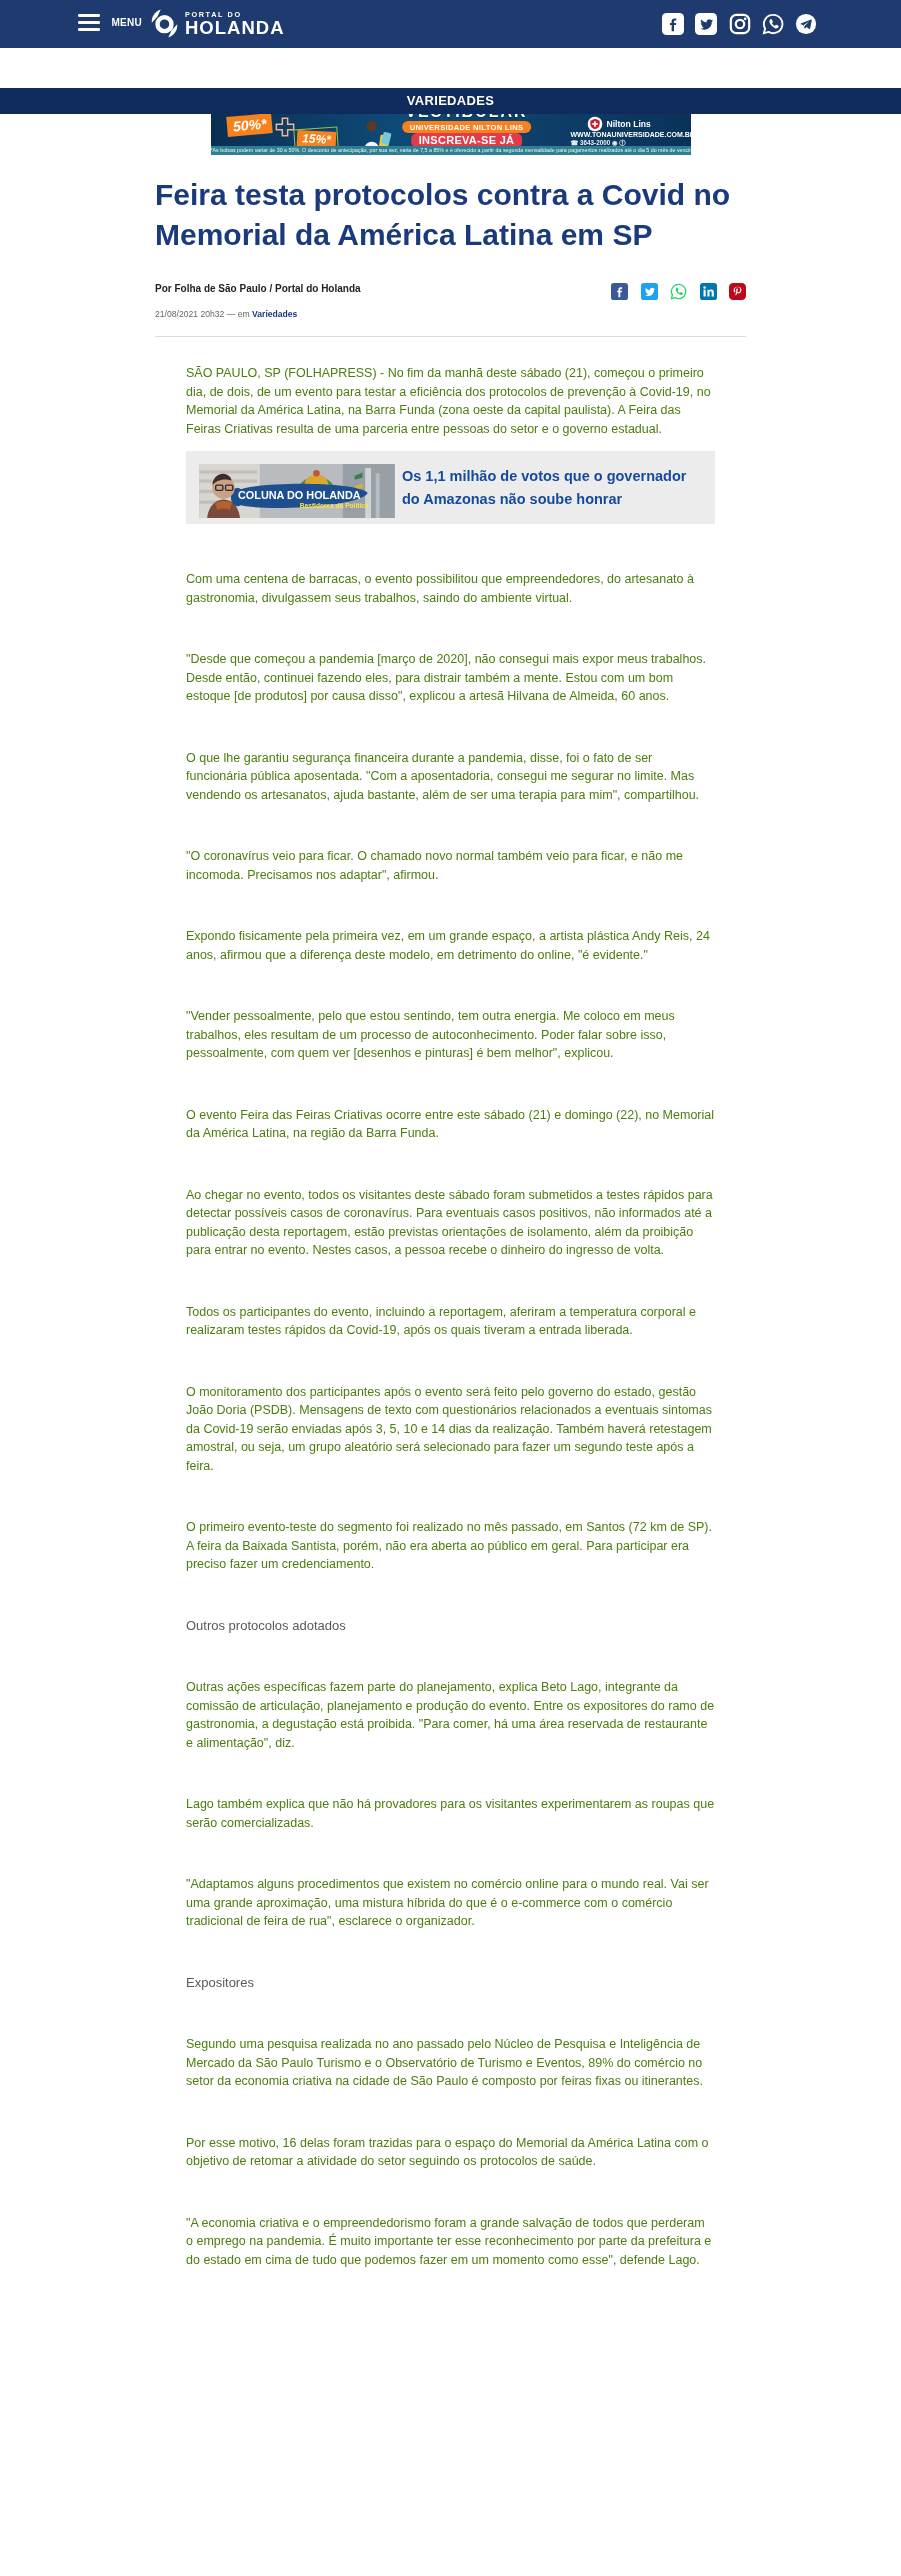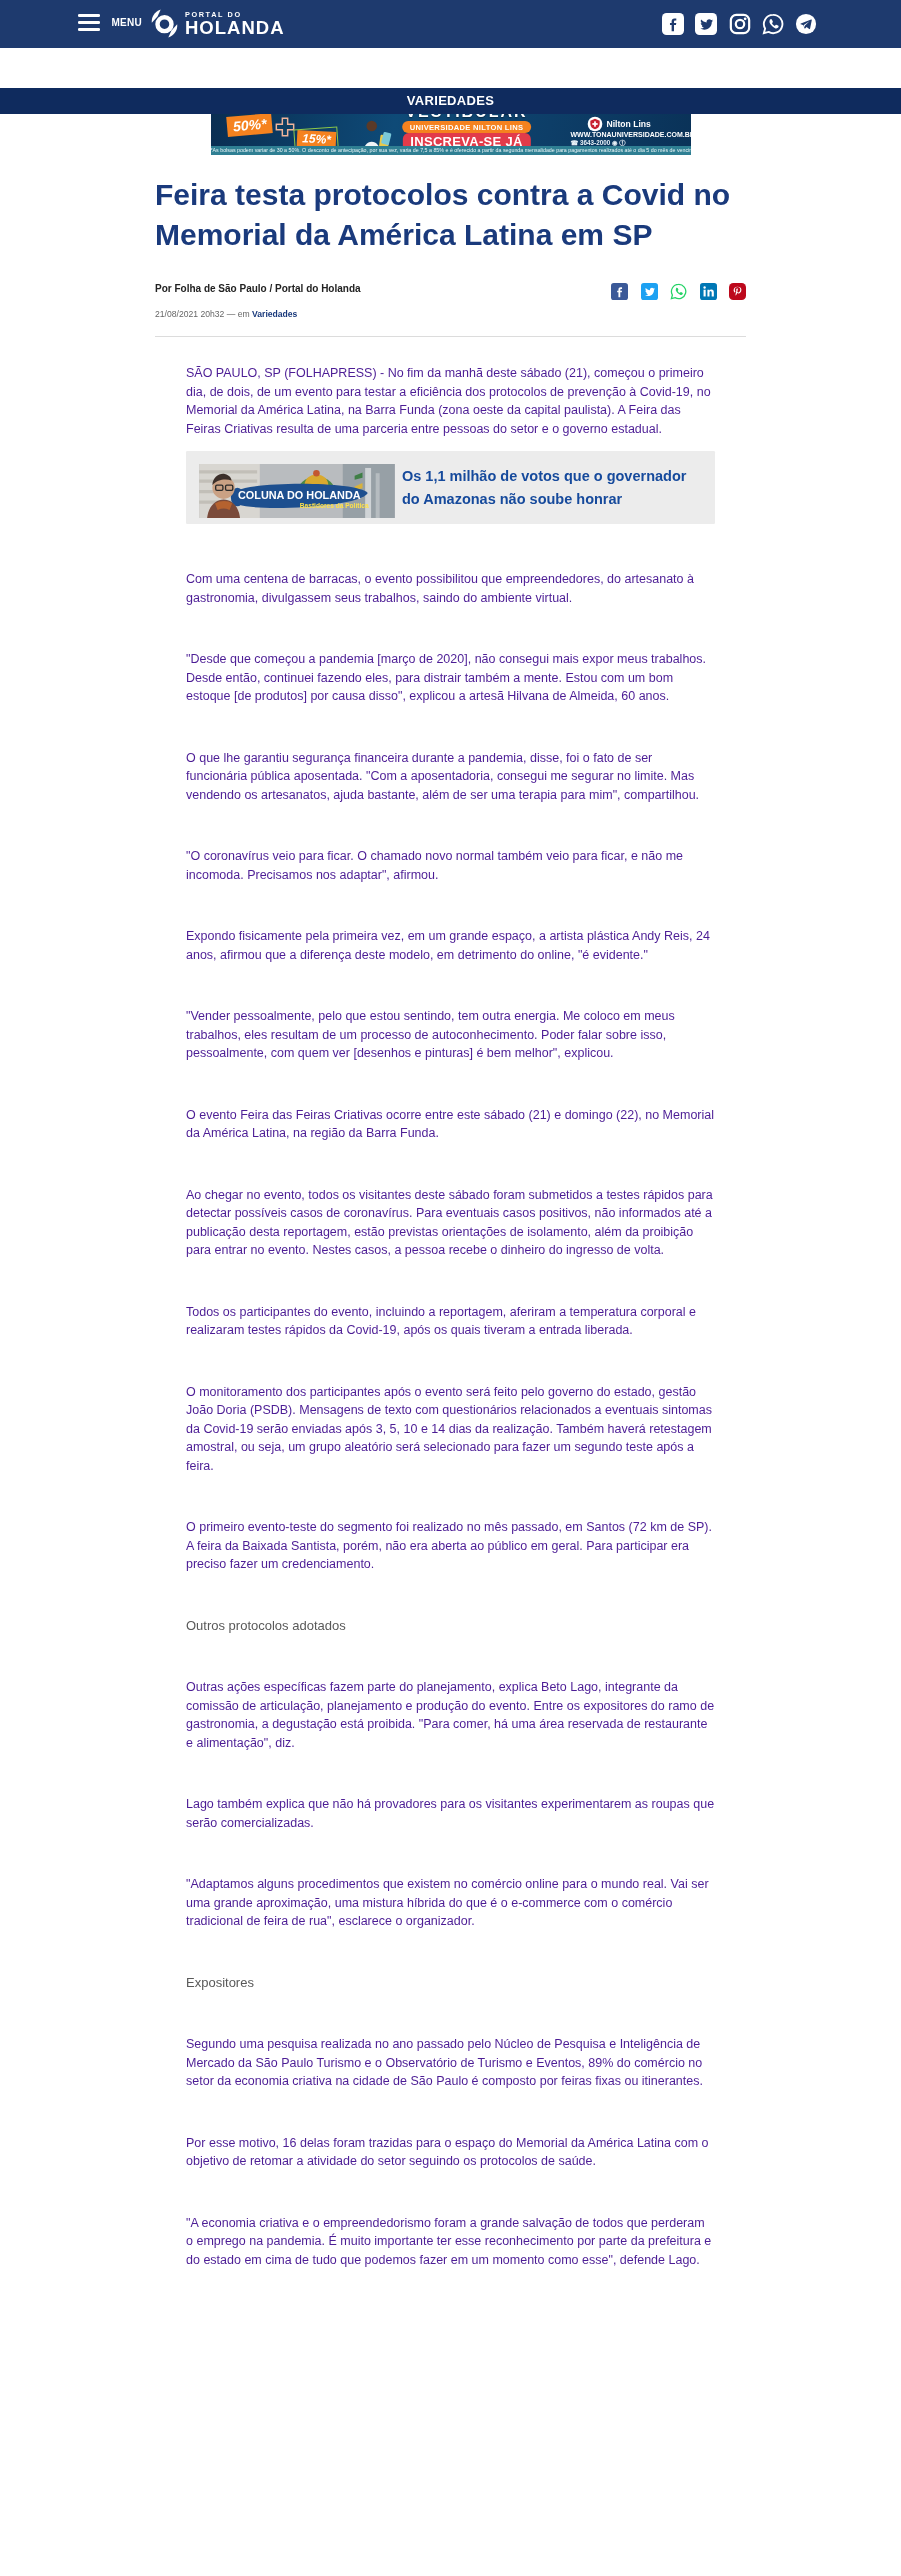--- a/index.html
+++ b/index.html
@@ -30,40 +30,40 @@
   .ad-cross{position:absolute;left:64px;top:2.6px;}
   .ad-b15{position:absolute;left:86px;top:17px;background:#f5821f;color:#fff;font-weight:bold;font-style:italic;
           font-size:12px;padding:1.3px 5.3px;transform:rotate(3deg);}
   .ad-b15::before{content:"";position:absolute;inset:-2.6px;border:1.3px solid #8fca49;transform:rotate(-7deg);z-index:-1;}
   .ad-person{position:absolute;left:146px;top:4px;}
   .ad-vest{position:absolute;left:256px;top:-10.6px;transform:translateX(-50%);color:#fff;font-weight:bold;
            font-size:16px;letter-spacing:2px;white-space:nowrap;text-shadow:0 0.7px 1.3px rgba(0,0,0,.4);}
   .ad-pill1{position:absolute;left:256px;top:7.3px;transform:translateX(-50%);background:#f5821f;color:#fff;
             font-weight:bold;font-size:7.6px;padding:1.3px 8px;border-radius:6px;white-space:nowrap;letter-spacing:0.3px;}
   .ad-pill2{position:absolute;left:256px;top:19px;transform:translateX(-50%);background:#e23b4a;color:#fff;
-            font-weight:bold;font-size:13px;padding:1.3px 8px;border-radius:6px;white-space:nowrap;letter-spacing:0.3px;text-decoration:underline;}
+            font-weight:bold;font-size:11px;padding:1.3px 8px;border-radius:6px;white-space:nowrap;letter-spacing:0.3px;}
   .ad-logo{position:absolute;left:376px;top:2px;}
   .ad-brand{position:absolute;left:396px;top:5.3px;color:#fff;font-weight:bold;font-size:8.6px;}
   .ad-site{position:absolute;left:360px;top:16.5px;color:#fff;font-weight:bold;font-size:7px;}
   .ad-contact{position:absolute;left:360px;top:25px;color:#e8f1f7;font-size:6.3px;font-weight:bold;}
   .ad-fine{position:absolute;left:0;bottom:0;width:480px;height:8.6px;background:#2f7f93;color:#eaf6f8;
            font-size:5.3px;line-height:8.6px;white-space:nowrap;overflow:hidden;text-align:center;}
 
   
   .article{width:591px;margin:20px auto 0;}
   .article h1{margin:0;color:#1a3a7c;font-size:30px;line-height:40px;font-weight:bold;}
   .meta-row{display:flex;justify-content:space-between;align-items:flex-start;margin-top:28px;}
   .byline{font-weight:bold;font-size:10px;color:#222;}
   .share{display:flex;gap:12.5px;}
   .share .sicon{width:17px;height:17px;display:block;cursor:pointer;}
   .dateline{margin-top:9.2px;font-size:8.6px;color:#666;}
   .dateline .cat-link{color:#1a3a7c;font-weight:bold;text-decoration:none;cursor:pointer;}
   .divider{border-bottom:0.7px solid #dcdcdc;margin-top:17px;}
   .article-body{padding:27px 31px 0;}
-  .para{margin:0 0 43px;font-size:12.5px;line-height:18.5px;color:#4c1d95;}
+  .para{margin:0 0 43px;font-size:12.5px;line-height:18.5px;color:#4d7c0f;}
   .subhead{margin:0 0 43px;font-size:13px;line-height:18.5px;color:#595959;}
 
   
   .promo{margin:-30px 0 46px;background:#ececec;border-radius:1.3px;height:73px;display:flex;align-items:center;
          padding:0 13px;box-sizing:border-box;cursor:pointer;}
   .promo-thumb{flex:0 0 196px;height:48px;}
   .promo-title{margin-left:7px;color:#164a9c;font-weight:bold;font-size:14.5px;line-height:23px;max-width:304px;}
 </style>
 </head>
 <body>

